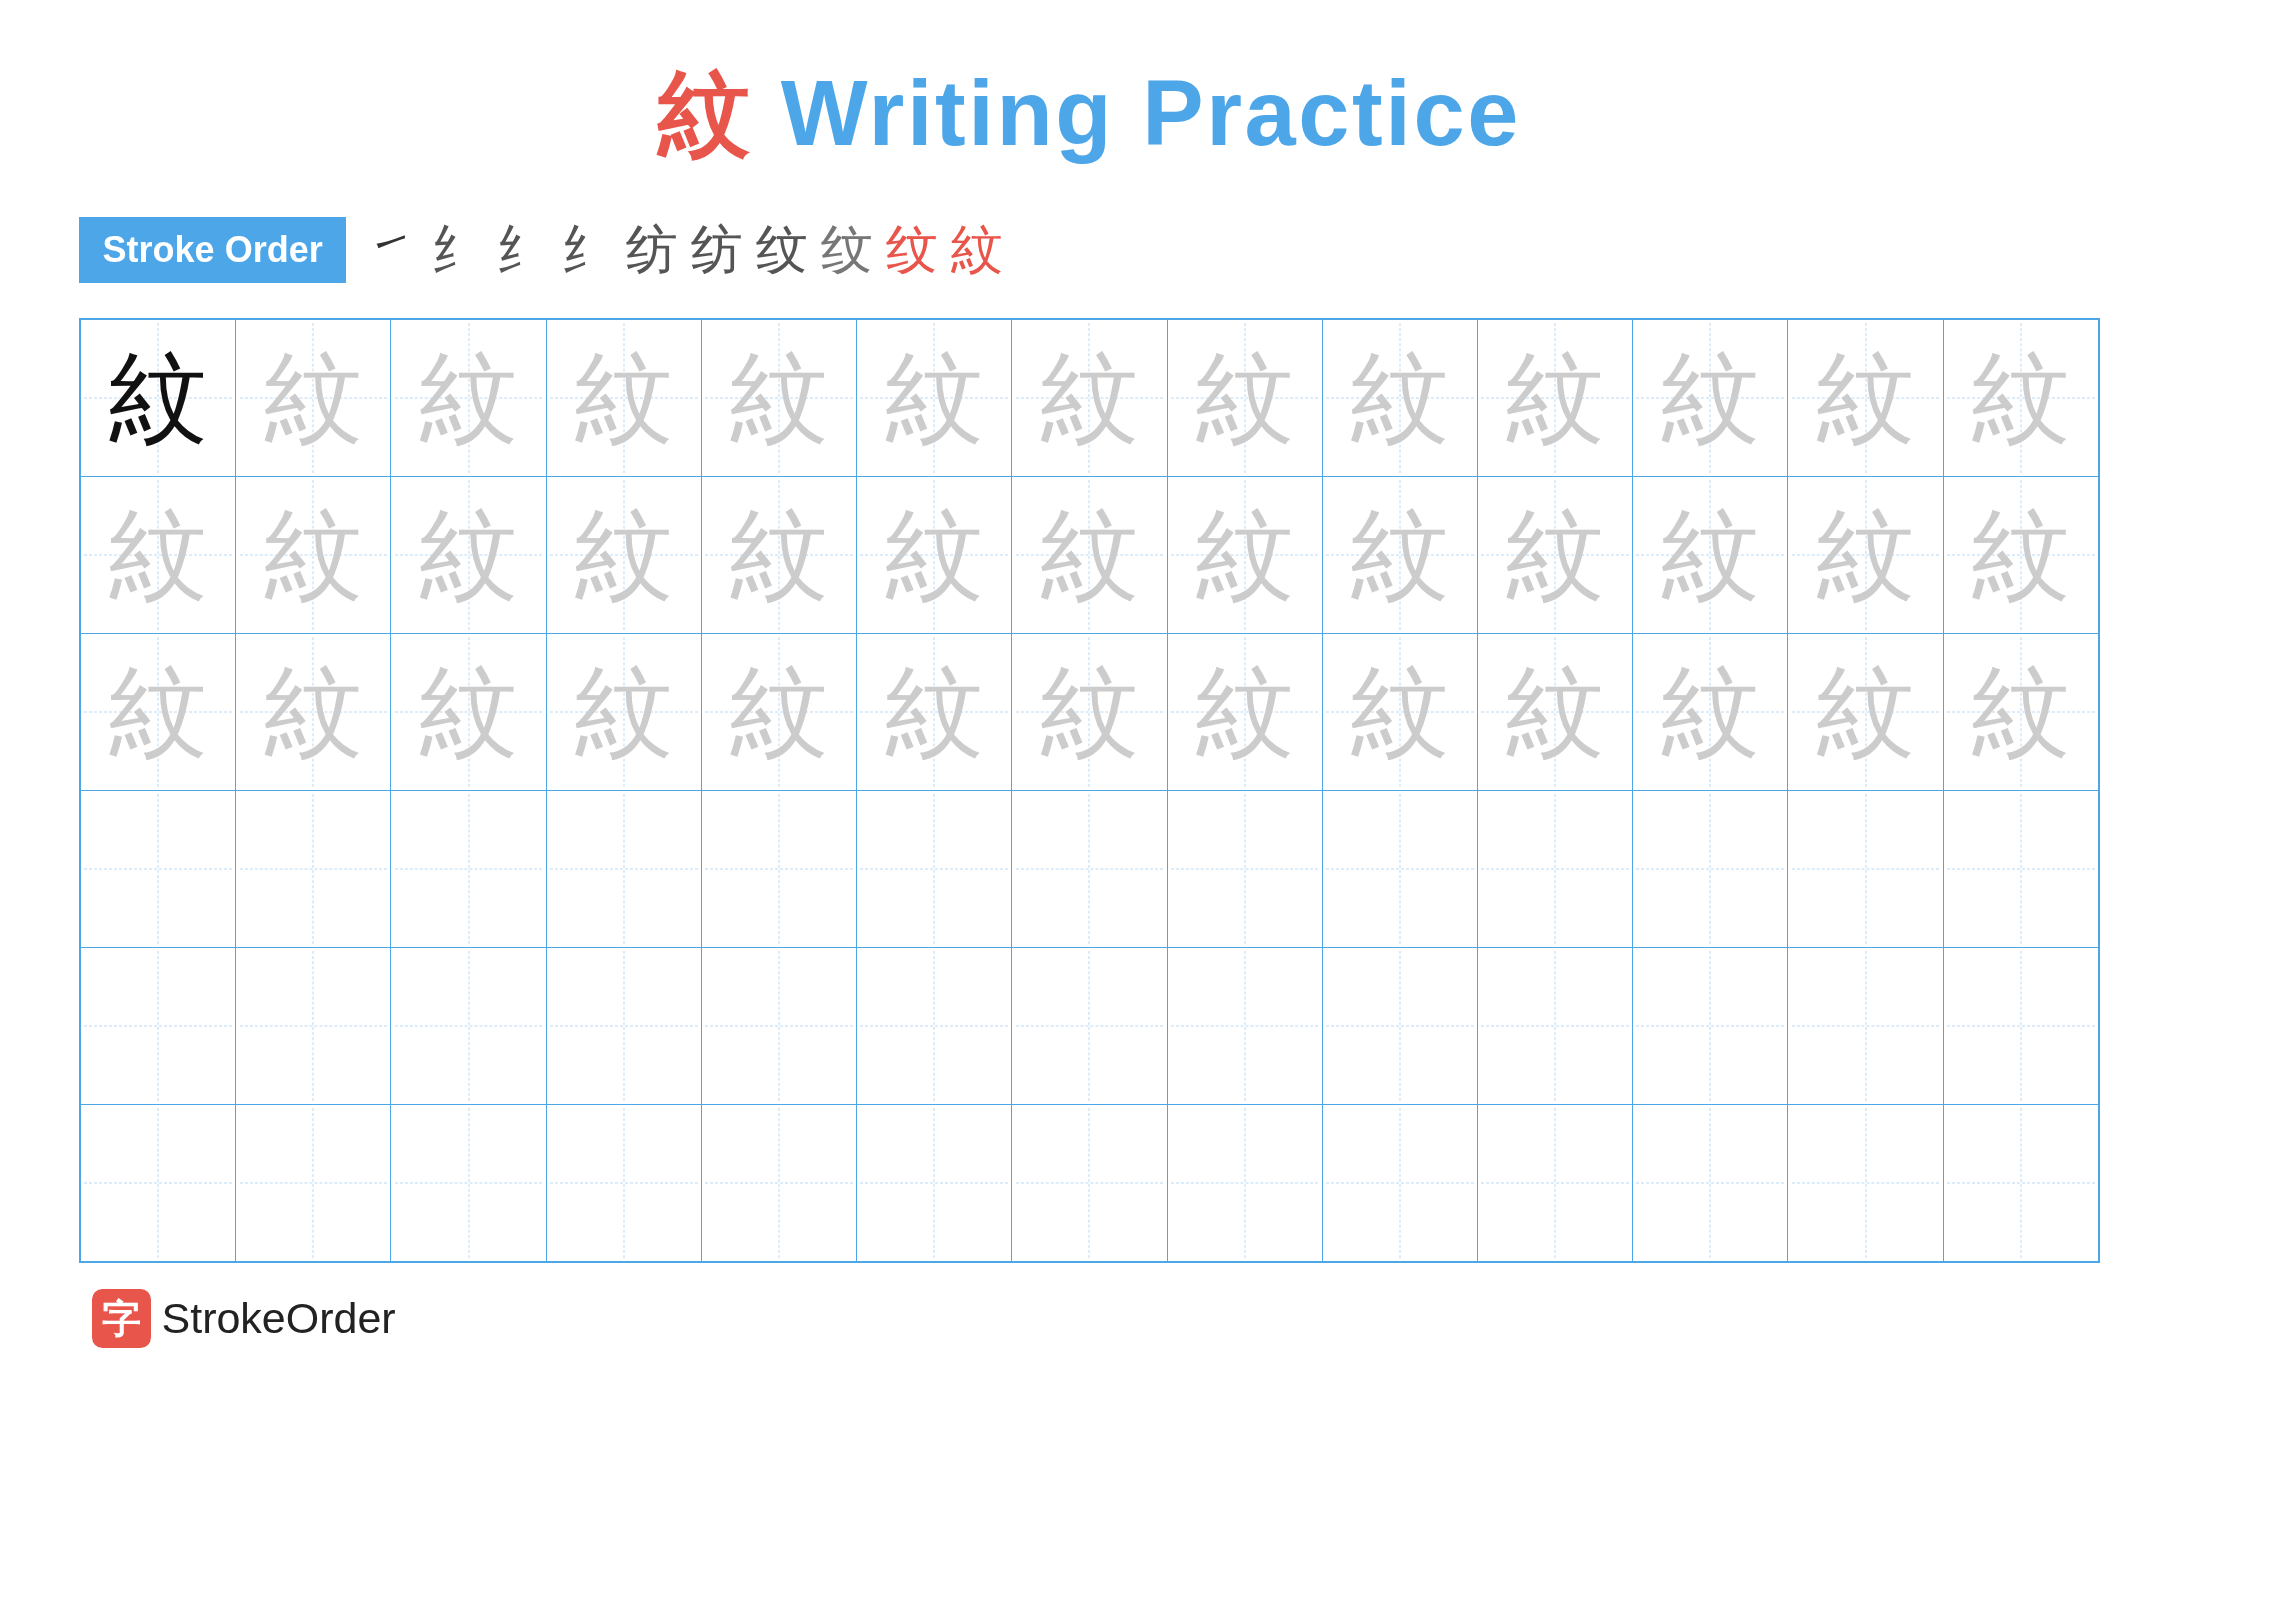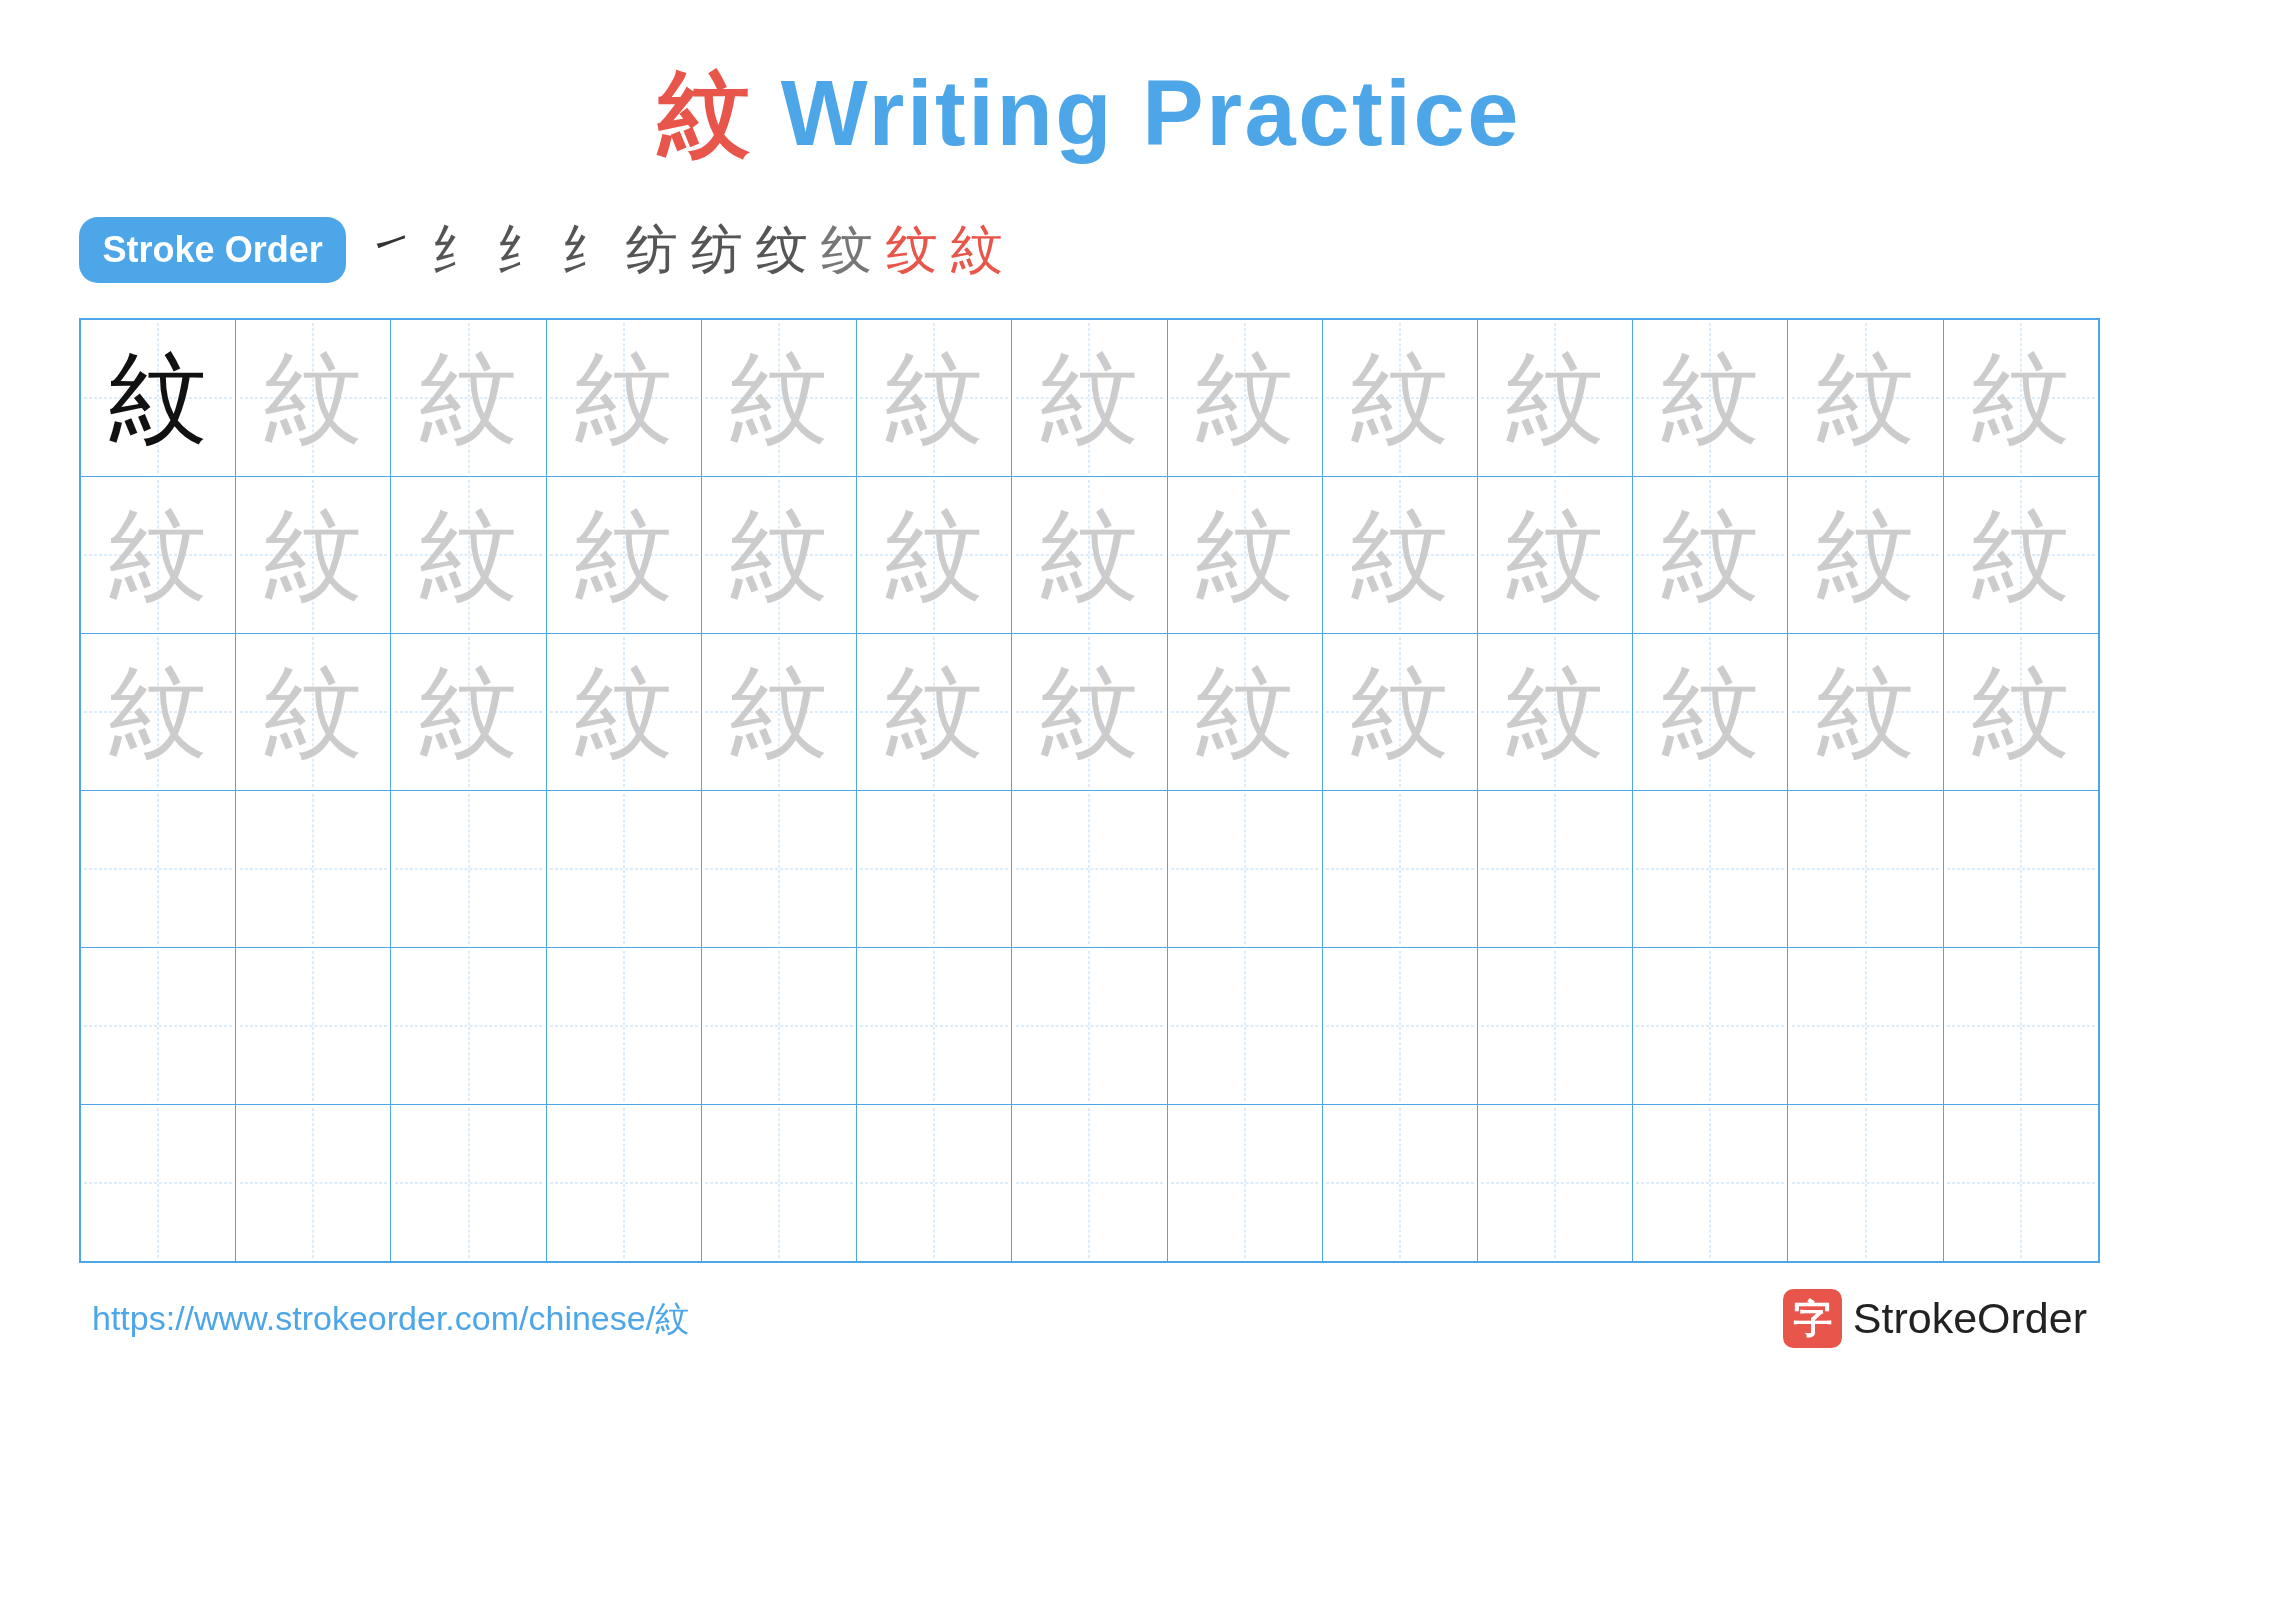--- a/index.html
+++ b/index.html
@@ -42,21 +42,21 @@
       margin-bottom: 33px;
       gap: 19.6px;
     }
 
     .stroke-order-badge {
       background: #4da6e8;
       color: white;
       font-size: 36px;
       font-weight: bold;
       padding: 11.8px 23.6px;
-      border-radius: 19px;
+      border-radius: 0;
       white-space: nowrap;
       flex-shrink: 0;
       text-align: center;
     }
 
     .stroke-sequence {
       display: flex;
       align-items: center;
       gap: 13px;
       flex-wrap: wrap;
@@ -411,21 +411,20 @@
         <td>
               <div class="h-dash"></div>
               <div class="v-dash"></div>
             </td>
       </tr>
     </tbody>
       </table>
   </div>
 
   <div class="footer">
-    <span class="footer-url">https://www.strokeorder.com/chinese/紋</span>
     <div class="footer-logo">
       <div class="footer-logo-icon">字</div>
       <span class="footer-logo-text">StrokeOrder</span>
     </div>
   </div>
 
 </div>
 
 
 </body></html>

